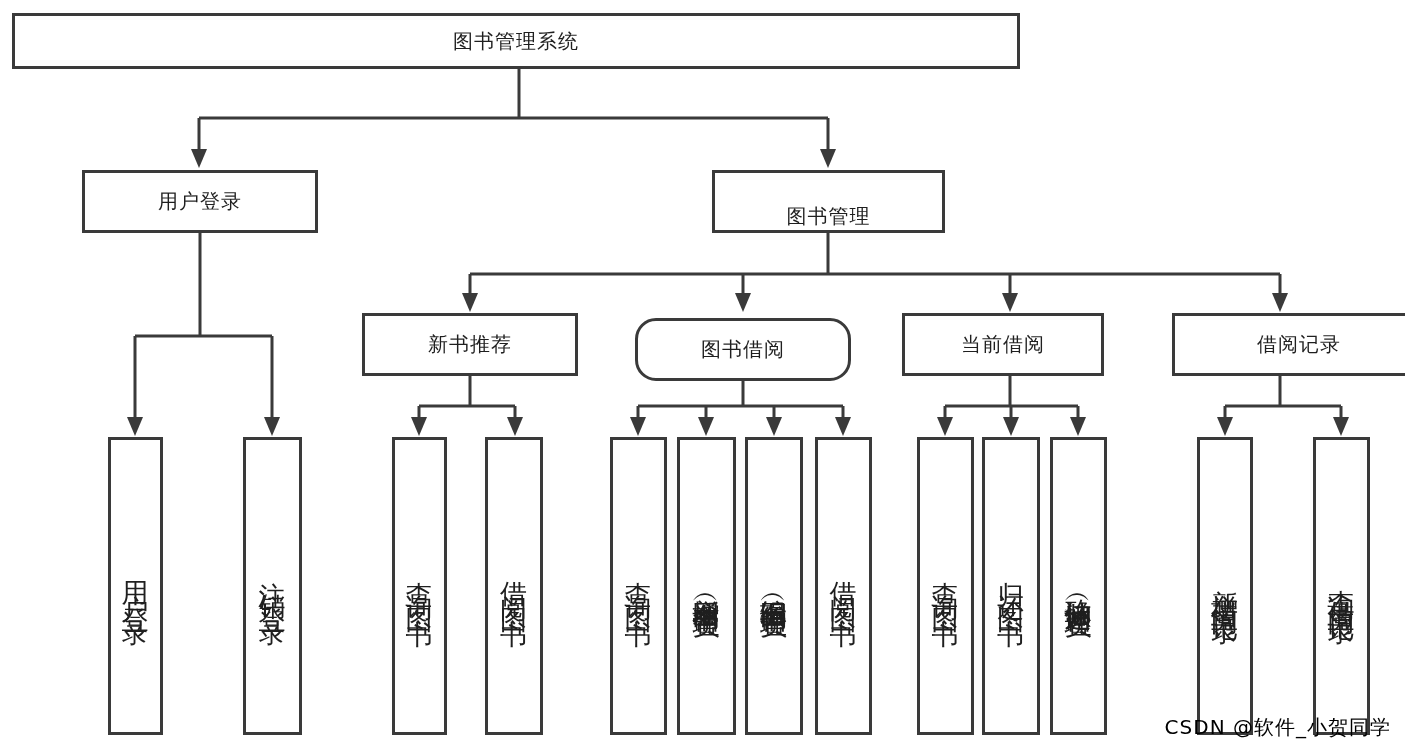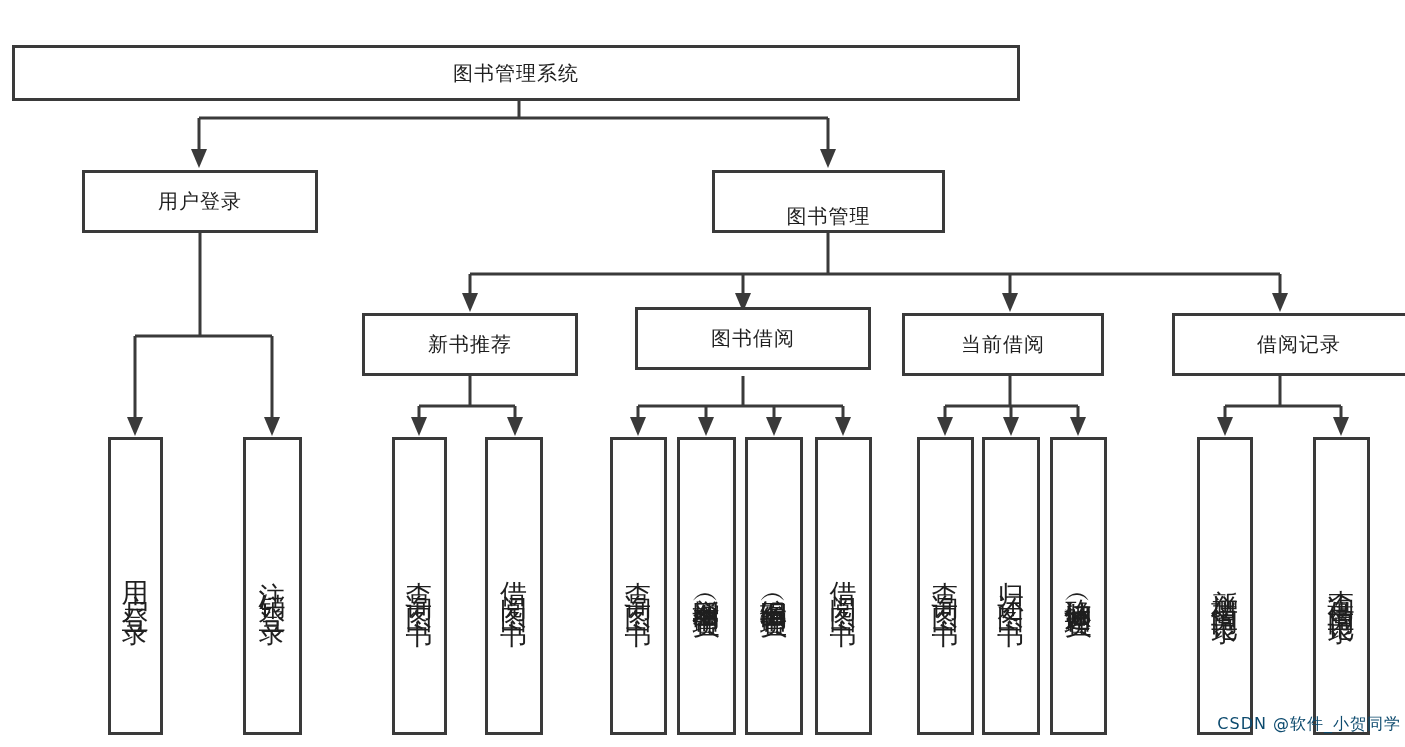--- a/index.html
+++ b/index.html
@@ -16,22 +16,22 @@
   .hlabel{font-size:20px;letter-spacing:1px;white-space:nowrap;}
   .root-label{font-size:20px;letter-spacing:1px;}
   .vnode span{
     writing-mode:vertical-rl;text-orientation:mixed;
     font-size:27px;line-height:1;white-space:nowrap;
   }
   .sp4 span{letter-spacing:13px;}
   .sp6 span{letter-spacing:6px;}
   .sp9 span{letter-spacing:2px;}
   .watermark{
-    position:absolute;right:4px;top:714px;z-index:3;
-    color:#0c4a6e;font-size:16px;letter-spacing:1px;white-space:nowrap;
+    position:absolute;right:14px;top:714px;z-index:3;
+    color:#000000;font-size:20px;letter-spacing:1px;white-space:nowrap;
   }
 </style>
 </head>
 <body>
 
 <div class="stage">
 
   <svg class="wires" width="1405" height="747" viewBox="0 0 1405 747">
     <g stroke="#3a3a3a" stroke-width="3" fill="none">
 
@@ -65,35 +65,35 @@
       <polygon points="766,417 782,417 774,436"></polygon>
       <polygon points="835,417 851,417 843,436"></polygon>
       <polygon points="937,417 953,417 945,436"></polygon>
       <polygon points="1003,417 1019,417 1011,436"></polygon>
       <polygon points="1070,417 1086,417 1078,436"></polygon>
       <polygon points="1217,417 1233,417 1225,436"></polygon>
       <polygon points="1333,417 1349,417 1341,436"></polygon>
     </g>
   </svg>
 
-  <div class="node" style="left:12px;top:13px;width:1008px;height:56px;margin-top:32px;">
+  <div class="node" style="left:12px;top:13px;width:1008px;height:56px;">
     <span class="root-label">图书管理系统</span>
   </div>
 
   <div class="node" style="left:82px;top:170px;width:236px;height:63px;">
     <span class="hlabel">用户登录</span>
   </div>
   <div class="node" style="left:712px;top:170px;width:233px;height:63px;align-items:flex-end;">
     <span class="hlabel">图书管理</span>
   </div>
 
   <div class="node" style="left:362px;top:313px;width:216px;height:63px;">
     <span class="hlabel">新书推荐</span>
   </div>
-  <div class="node" style="left:635px;top:307px;width:236px;height:63px;">
+  <div class="node" style="left:635px;top:318px;width:216px;height:63px;border-radius:21px;">
     <span class="hlabel">图书借阅</span>
   </div>
   <div class="node" style="left:902px;top:313px;width:202px;height:63px;">
     <span class="hlabel">当前借阅</span>
   </div>
   <div class="node" style="left:1172px;top:313px;width:254px;height:63px;">
     <span class="hlabel">借阅记录</span>
   </div>
 
   <div class="node vnode sp4" style="left:108px;top:437px;width:55px;height:298px;">

